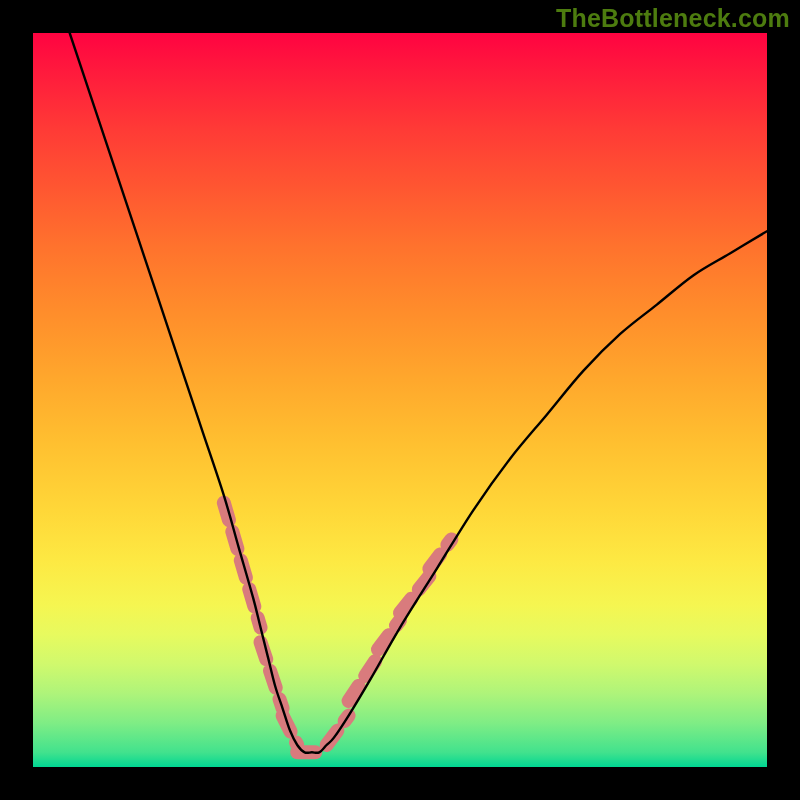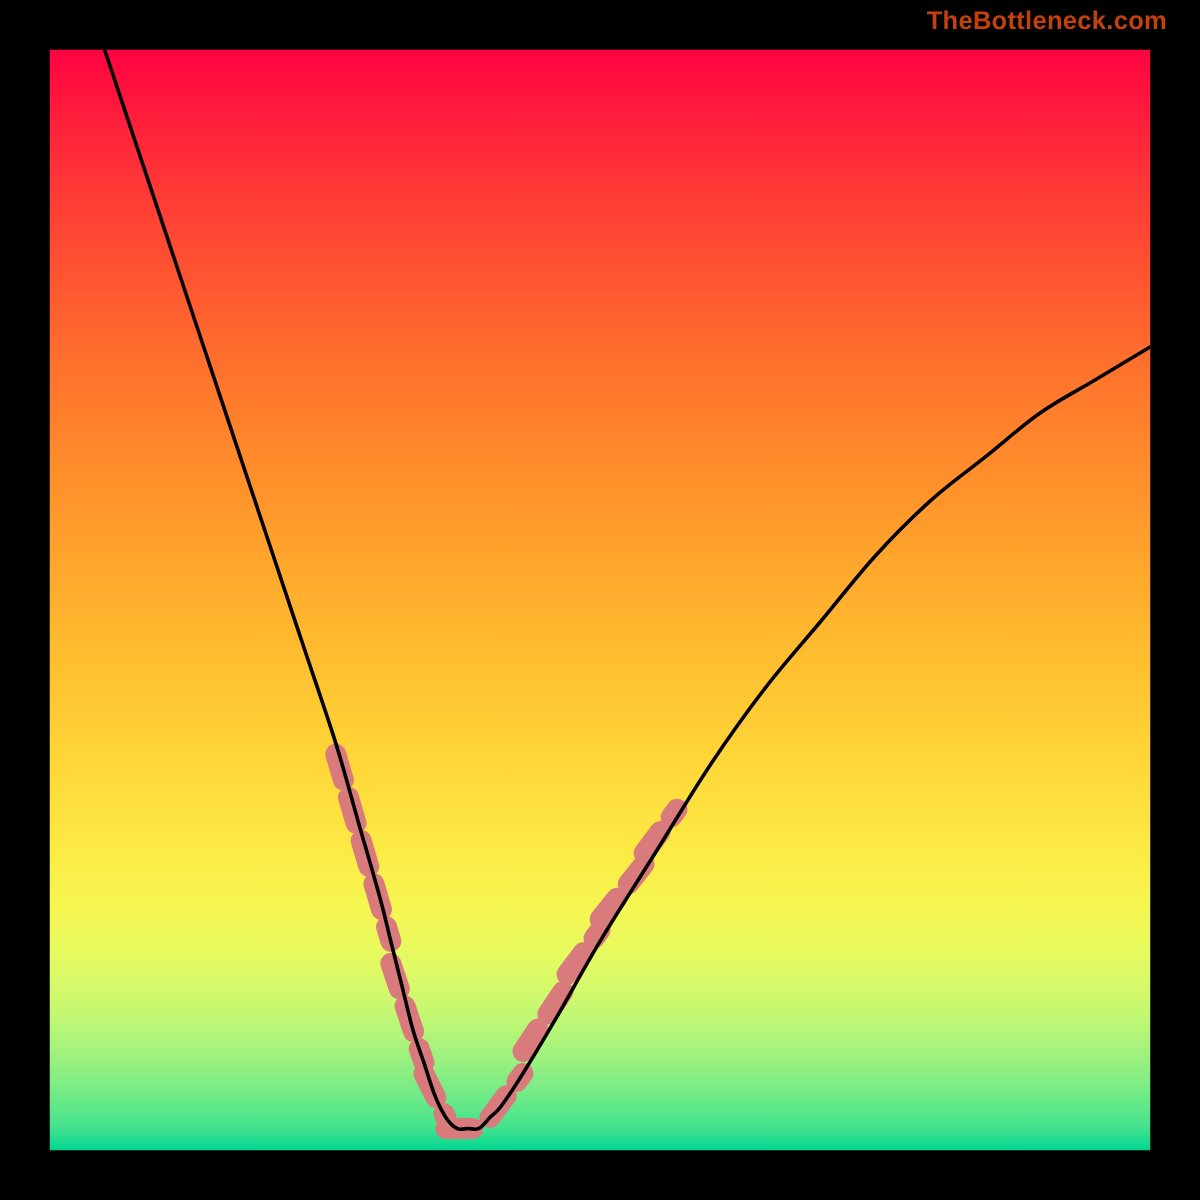--- a/index.html
+++ b/index.html
@@ -12,23 +12,23 @@
   }
   .frame {
     position: relative;
     width: 800px;
     height: 800px;
     background: #000;
   }
   .watermark {
     position: absolute;
     top: 4px;
-    right: 22px;
-    color: #c2410c;
-    font-size: 17px;
+    right: 10px;
+    color: #4d7c0f;
+    font-size: 25px;
     font-weight: 600;
     letter-spacing: 0.2px;
     z-index: 10;
   }
   .plot-area {
     position: absolute;
     left: 33px;
     top: 33px;
     width: 734px;
     height: 734px;

